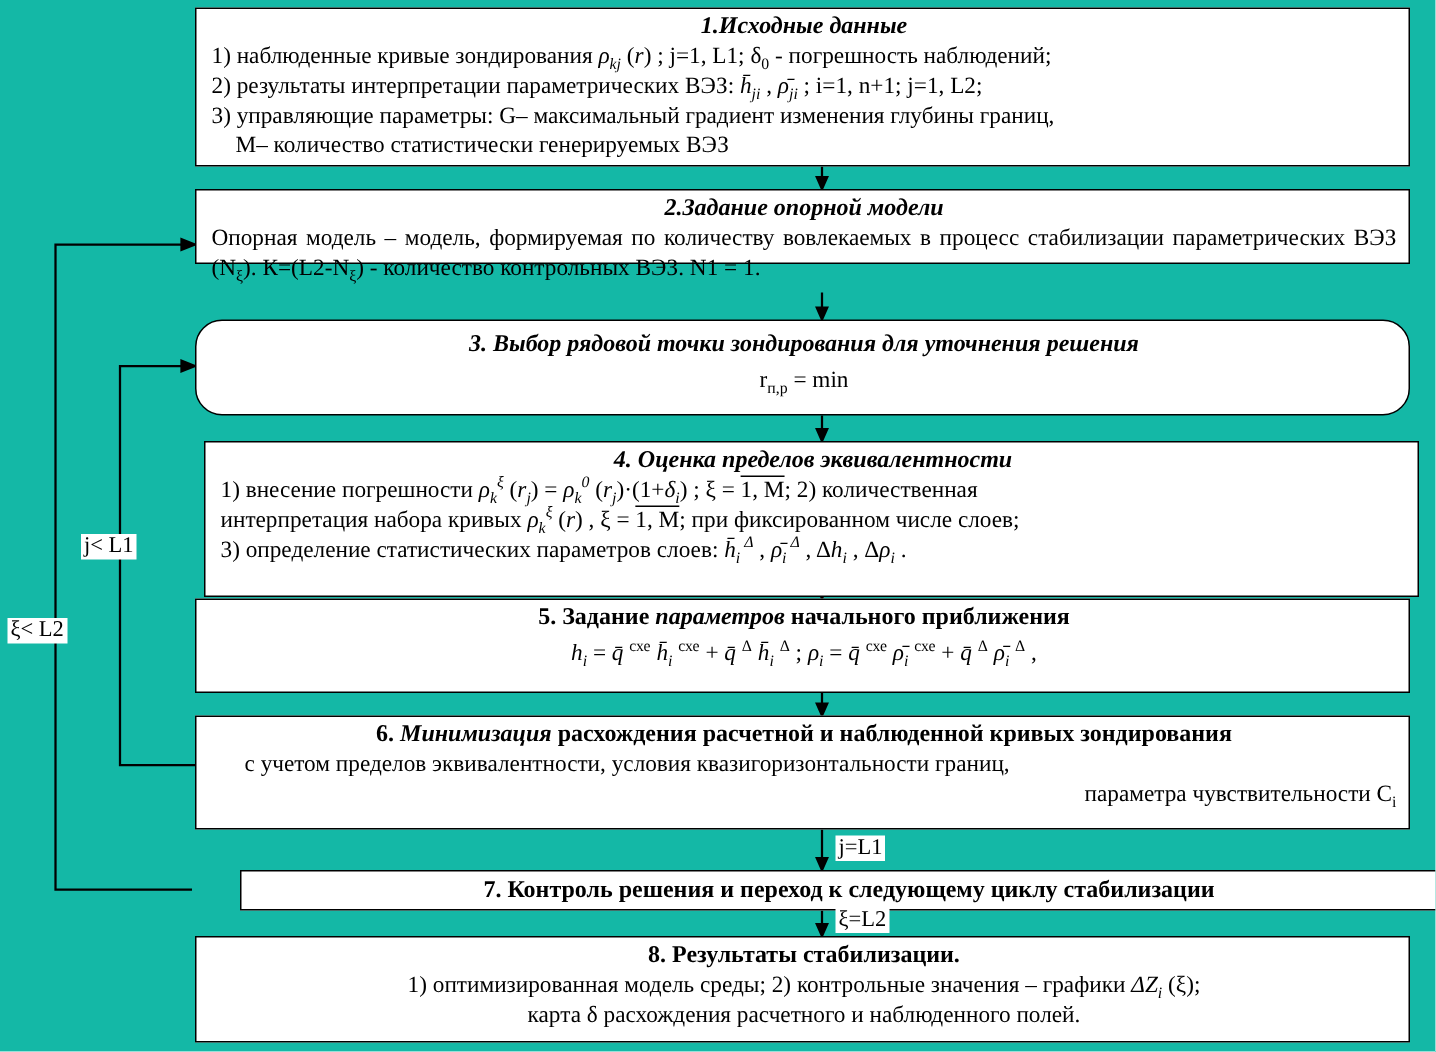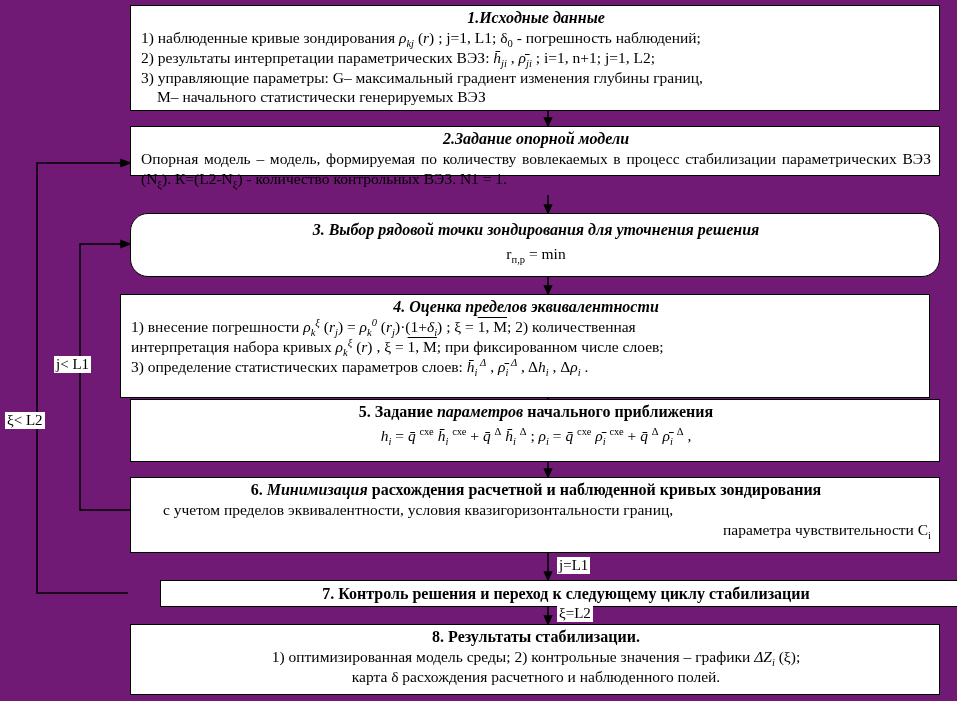--- a/index.html
+++ b/index.html
@@ -1,17 +1,17 @@
 <!DOCTYPE html>
 <html><head>
 <meta charset="utf-8">
 <style>
   html,body { margin:0; padding:0; background:#fff; }
   .canvas {
-    position:relative; width:957px; height:701px; background:#701a75;
+    position:relative; width:957px; height:701px; background:#14b8a6;
     font-family:"Liberation Serif", serif; color:#000; overflow:hidden;
   }
   .box {
     position:absolute; border:1.5px solid #000; background:#fff;
     box-sizing:border-box; padding:2px 8px 2px 10px; font-size:15.5px; line-height:1.28;
   }
   .box-title { text-align:center; font-weight:bold; font-size:16px; line-height:1.25; }
   .t-ital { font-style:italic; }
   .line { text-align:left; }
   .line.indent1 { padding-left:16px; }
@@ -57,34 +57,34 @@
       <polyline points="128,593 37,593 37,163 121,163" fill="none"></polyline>
       <polygon points="130,163 121,159.5 121,166.5"></polygon>
     </g>
   </svg>
 
   <div class="box" style="left:130px; top:5px; width:810px; height:106px;">
     <div class="box-title t-ital">1.Исходные данные</div>
     <div class="line">1) наблюденные кривые зондирования <i>ρ<sub>kj</sub></i> (<i>r</i>) ; j=1, L1; δ<sub>0</sub>  - погрешность    наблюдений;</div>
     <div class="line">2) результаты интерпретации параметрических ВЭЗ:  <i>h̄<sub>ji</sub></i> ,  <i>ρ̄<sub>ji</sub></i> ; i=1, n+1; j=1, L2;</div>
     <div class="line">3) управляющие параметры: G– максимальный градиент  изменения глубины  границ,</div>
-    <div class="line indent1">М– начального статистически генерируемых ВЭЗ</div>
+    <div class="line indent1">М– количество статистически генерируемых ВЭЗ</div>
   </div>
 
   <div class="box" style="left:130px; top:126px; width:810px; height:50px;">
     <div class="box-title t-ital">2.Задание опорной модели</div>
     <div class="para">Опорная модель – модель, формируемая по количеству вовлекаемых в процесс стабилизации параметрических ВЭЗ (N<sub>ξ</sub>). К=(L2-N<sub>ξ</sub>) - количество контрольных ВЭЗ. N1 = 1.</div>
   </div>
 
   <div class="box" style="left:130px; top:213px; width:810px; height:64px;border-radius:18px;">
     <div class="box-title t-ital" style="margin-top:4px;">3. Выбор рядовой  точки зондирования для уточнения решения</div>
     <div class="formula">r<sub>п,р</sub> = min</div>
   </div>
 
-  <div class="box" style="left:120px; top:294px; width:810px; height:104px;">
+  <div class="box" style="left:136px; top:294px; width:810px; height:104px;">
     <div class="box-title t-ital">4. Оценка пределов эквивалентности</div>
     <div class="line">1) внесение погрешности  <i>ρ<sub>k</sub><sup>ξ</sup></i> (<i>r<sub>j</sub></i>) = <i>ρ<sub>k</sub><sup>0</sup></i> (<i>r<sub>j</sub></i>)·(1+<i>δ<sub>i</sub></i>) ;    ξ = <span class="ov">1, М</span>; 2) количественная</div>
     <div class="line">интерпретация набора кривых  <i>ρ<sub>k</sub><sup>ξ</sup></i> (<i>r</i>) ,  ξ = <span class="ov">1, М</span>; при фиксированном числе слоев;</div>
     <div class="line">3) определение статистических параметров слоев:  <i>h̄<sub>i</sub><sup> Δ</sup></i> ,  <i>ρ̄<sub>i</sub><sup> Δ</sup></i> ,  Δ<i>h<sub>i</sub></i> ,  Δ<i>ρ<sub>i</sub></i> .</div>
   </div>
 
   <div class="box" style="left:130px; top:399px; width:810px; height:63px;">
     <div class="box-title">5. Задание <i>параметров</i> начального приближения</div>
     <div class="formula"><i>h<sub>i</sub></i> = <i>q̄</i> <sup>схе</sup> <i>h̄<sub>i</sub></i> <sup>схе</sup> + <i>q̄</i> <sup>Δ</sup> <i>h̄<sub>i</sub></i> <sup>Δ</sup> ;   <i>ρ<sub>i</sub></i> = <i>q̄</i> <sup>схе</sup> <i>ρ̄<sub>i</sub></i> <sup>схе</sup> + <i>q̄</i> <sup>Δ</sup> <i>ρ̄<sub>i</sub></i> <sup>Δ</sup> ,</div>
   </div>

